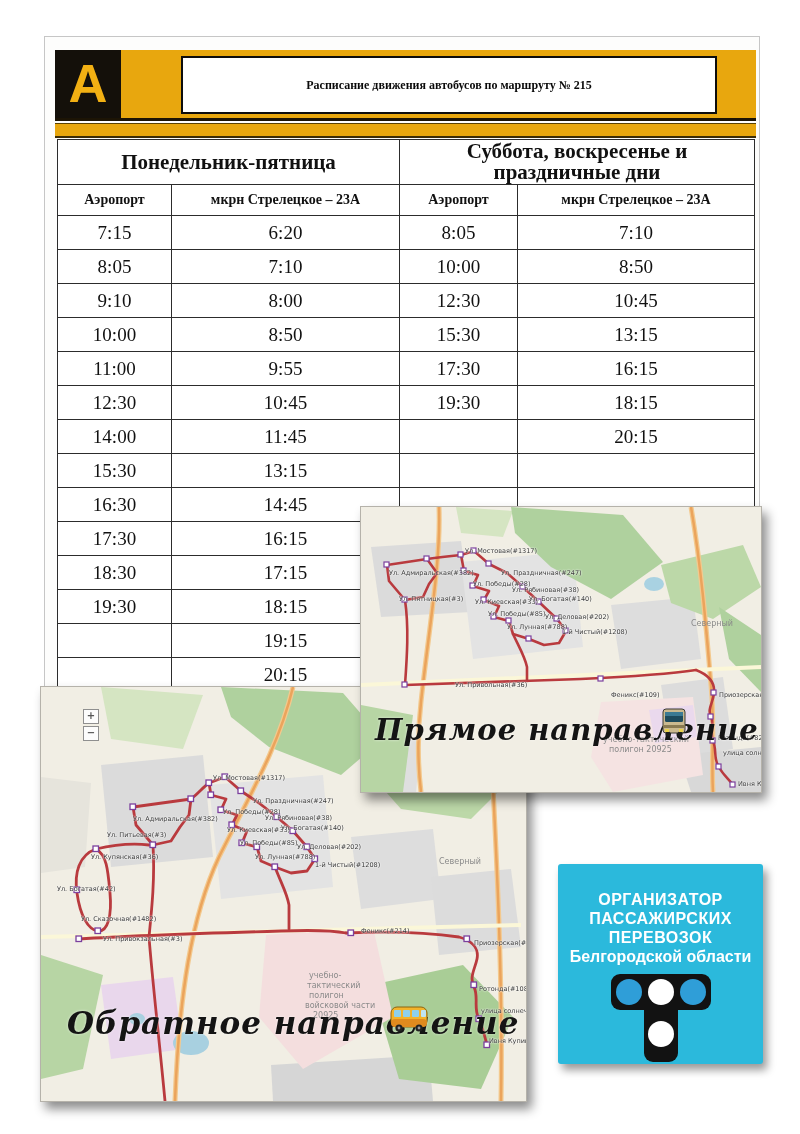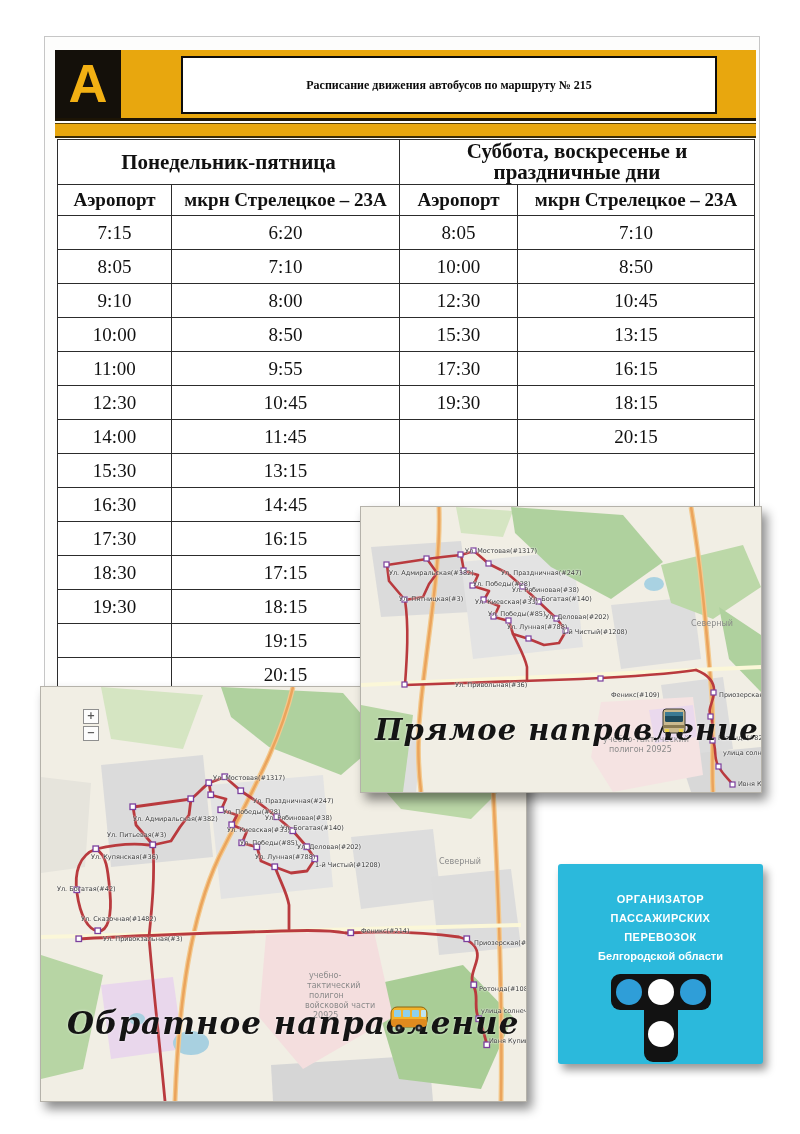--- a/index.html
+++ b/index.html
@@ -23,21 +23,21 @@
   .yellow-strip{position:absolute;left:55px;top:123px;width:701px;height:12px;
                 background:#E8A70E;border-top:1px solid #5a4200;border-bottom:2px solid #3c2d06;z-index:2;}
 
   
   table.schedule{position:absolute;left:57px;top:139px;width:697px;z-index:2;
                  border-collapse:collapse;table-layout:fixed;background:#fff;
                  font-family:"Liberation Serif",serif;color:#111;}
   table.schedule th,table.schedule td{border:1.6px solid #2c2c2c;text-align:center;
                  vertical-align:middle;padding:0;overflow:hidden;}
   tr.group-row th{height:44px;font-size:21px;font-weight:bold;line-height:21px;padding:0 28px;}
-  tr.colhead-row th{height:30px;font-size:19px;font-weight:bold;}
+  tr.colhead-row th{height:30px;font-size:14px;font-weight:bold;}
   tbody td{height:33px;font-size:19px;font-weight:normal;}
 
   
   .map{position:absolute;background:#F1EEE4;box-shadow:5px 7px 10px rgba(0,0,0,.45);
        border:1px solid #b5b2aa;overflow:hidden;}
   .map-direct{left:360px;top:506px;width:400px;height:285px;z-index:4;}
   .map-reverse{left:40px;top:686px;width:485px;height:414px;z-index:3;}
   .map svg.geo{position:absolute;left:0;top:0;}
   .stop-label{position:absolute;font:6.5px "DejaVu Sans",sans-serif;color:#3a3a3a;
               white-space:nowrap;text-shadow:0 0 2px #fff,0 0 2px #fff;z-index:5;}
@@ -51,21 +51,21 @@
   .bus-icon{position:absolute;z-index:6;}
   .zoom-ctl{position:absolute;left:42px;top:22px;z-index:7;}
   .zoombtn{width:14px;height:13px;background:#fcfcfc;border:1px solid #8f8f8f;
            font:bold 10px/12px "DejaVu Sans",sans-serif;text-align:center;color:#555;
            margin-bottom:2px;cursor:pointer;}
 
   
   .org-card{position:absolute;left:558px;top:864px;width:205px;height:200px;
             background:#2BB9DC;border-radius:3px;z-index:2;
             box-shadow:4px 6px 9px rgba(0,0,0,.4);text-align:center;}
-  .org-card .txt{margin-top:26px;color:#fff;font-weight:bold;font-size:11px;
+  .org-card .txt{margin-top:26px;color:#fff;font-weight:bold;font-size:16px;
                  line-height:19px;letter-spacing:.5px;}
   .org-card .txt .l4{letter-spacing:0;}
   .org-logo{margin-top:4px;}
 </style>
 </head>
 <body>
 
 <div class="sheet"></div>
 
 <div class="header-bar">

